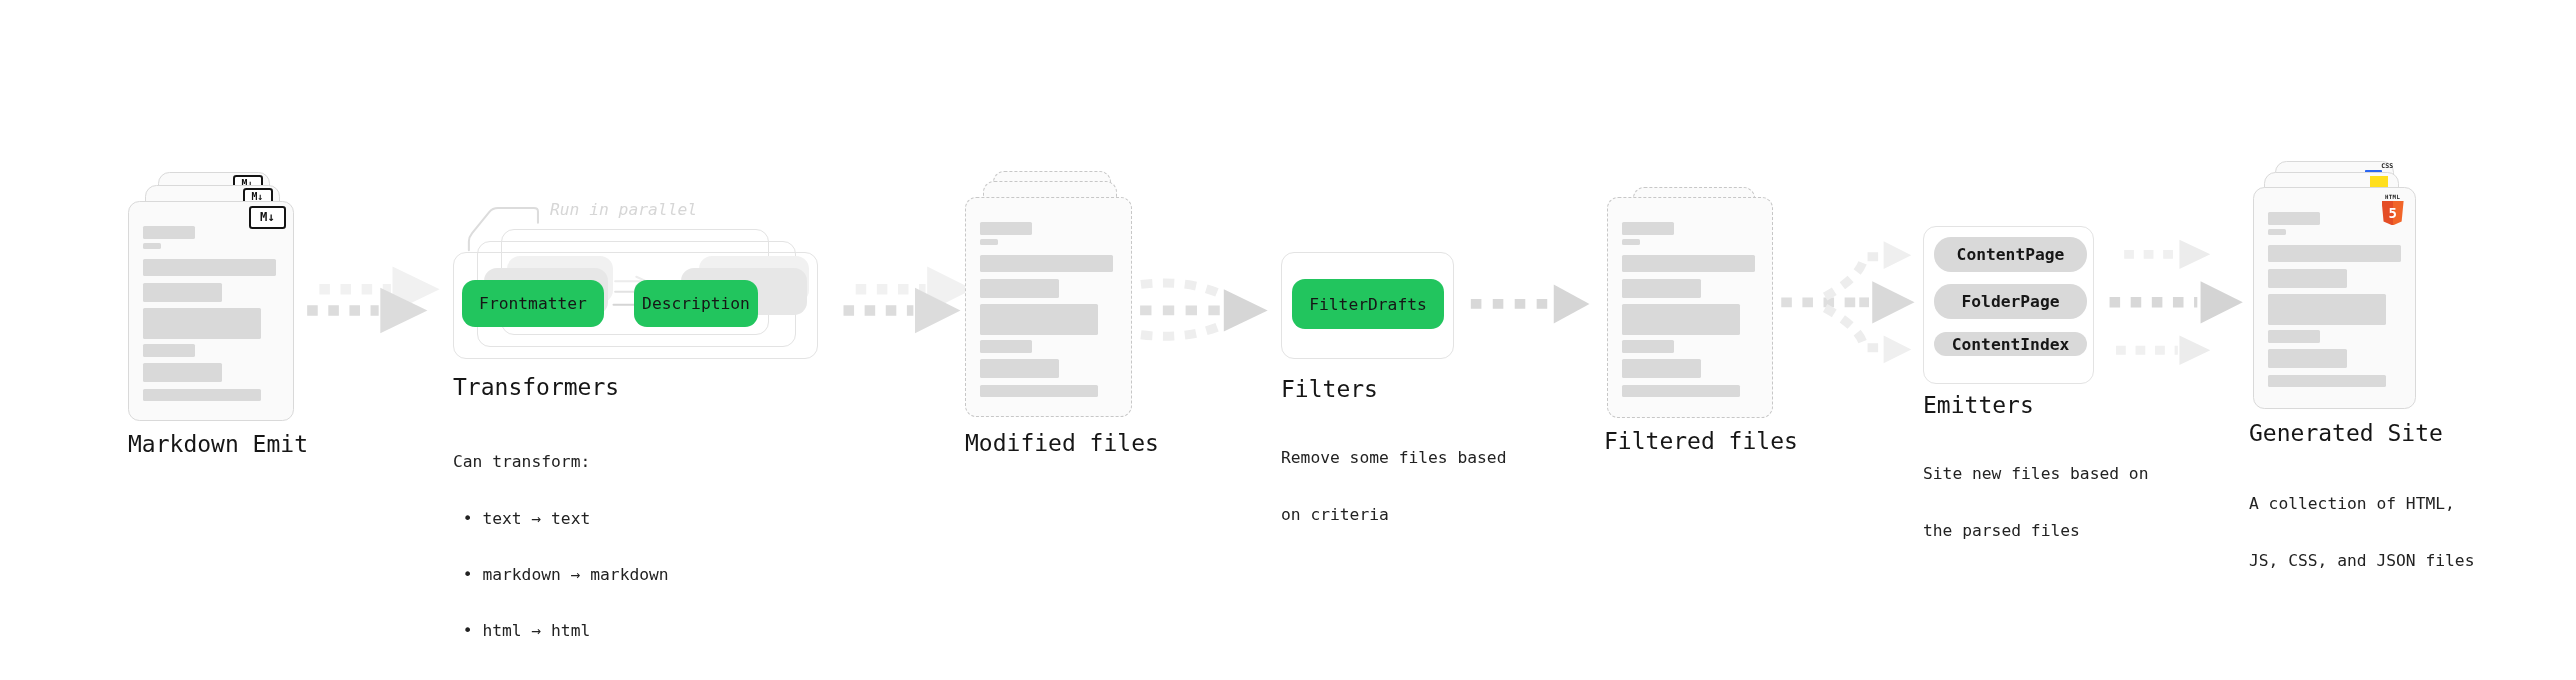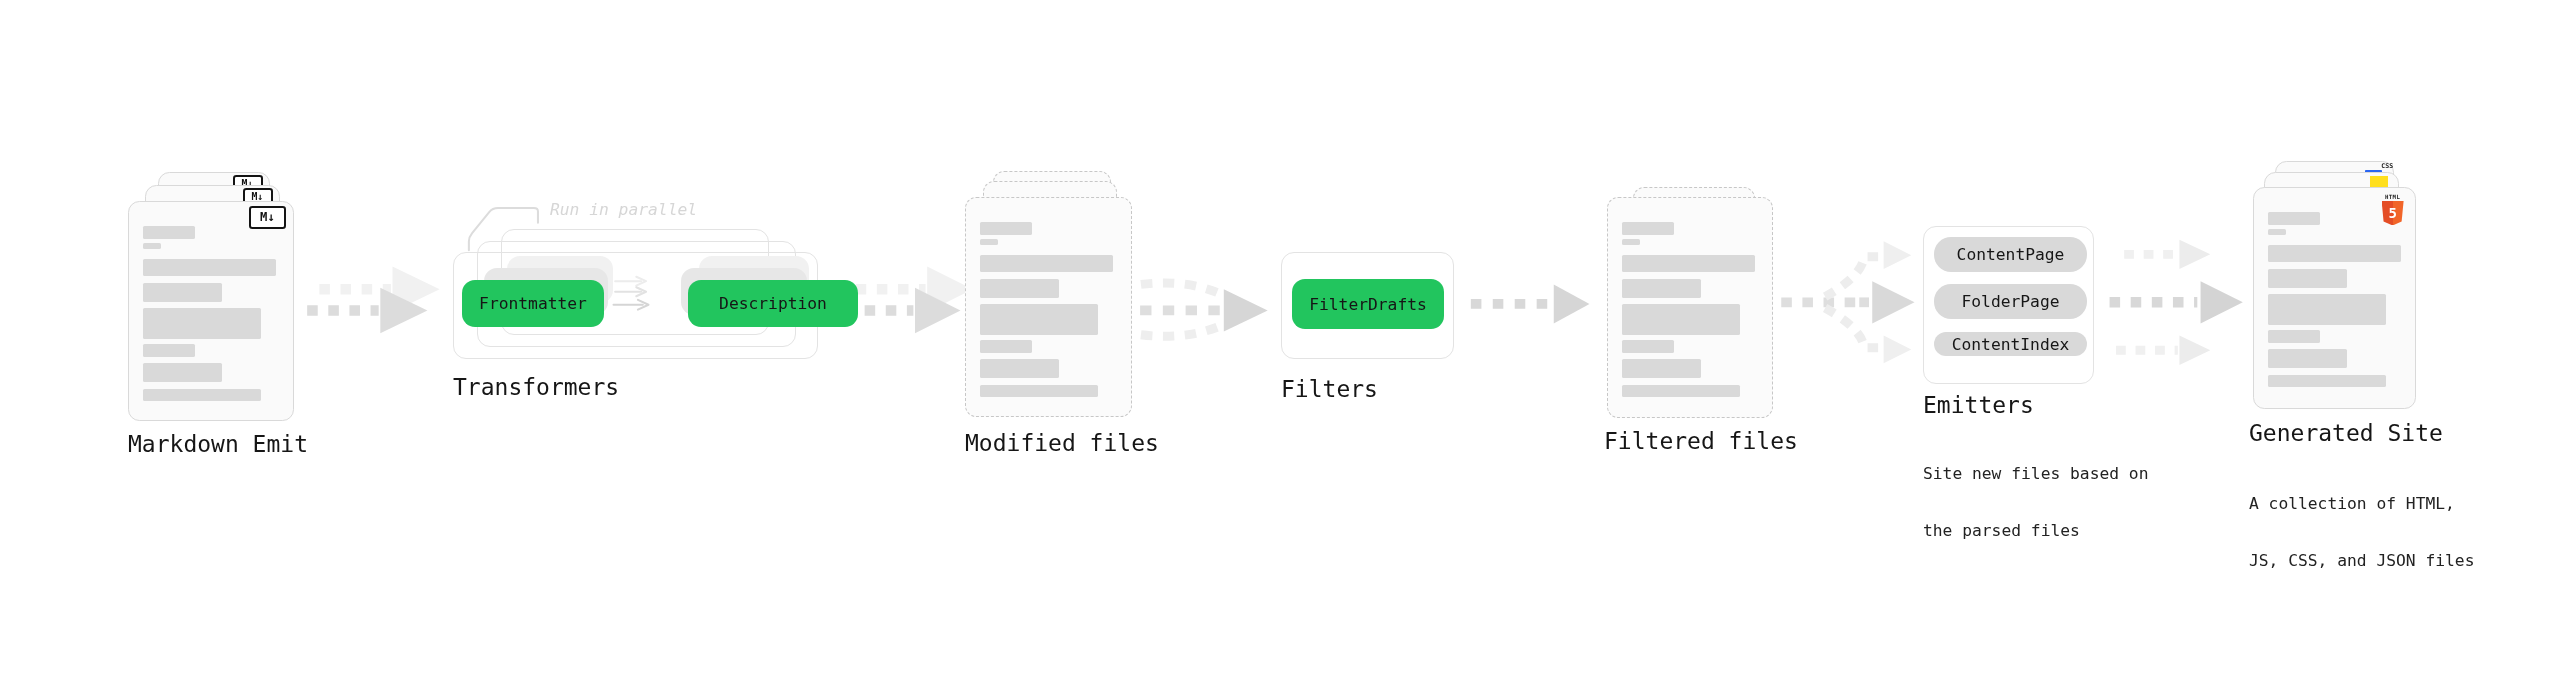--- a/index.html
+++ b/index.html
@@ -49,21 +49,21 @@
 
   
   .frame{position:absolute;border:1.6px solid #e3e3e3;border-radius:13px;box-sizing:border-box;z-index:1;background:transparent;}
   .pill{
     position:absolute;background:#22c55e;border-radius:13px;z-index:3;
     display:flex;align-items:center;justify-content:center;
     font-size:16.3px;color:#161616;white-space:nowrap;
   }
   .pill.ghost1{background:#e7e7e7;z-index:2;}
   .pill.ghost2{background:#f1f1f1;z-index:1;}
-  .pill.small{border-radius:17px;background:#d9d9d9;}
+  .pill.small{border-radius:17px;background:#d9d9d9;font-weight:bold;}
 
   
   .node-label{position:absolute;font-size:23px;font-weight:500;line-height:24.4px;color:#161616;white-space:pre;z-index:2;}
   .node-desc{position:absolute;font-size:16.3px;line-height:18.7px;color:#222;white-space:pre;z-index:2;}
   .callout{position:absolute;font-size:16.3px;color:#d6d6d6;white-space:pre;z-index:2;font-style:italic;}
 </style>
 </head>
 <body>
 
 <div class="canvas">
@@ -158,40 +158,50 @@
 
   <div class="callout" style="left:550px;top:200px">Run in parallel</div>
   <div class="frame" style="left:501px;top:229px;width:268px;height:106px"></div>
   <div class="frame" style="left:477px;top:241px;width:319px;height:106px"></div>
   <div class="frame" style="left:453px;top:252px;width:365px;height:107px"></div>
   <div class="pill ghost2" style="left:507px;top:256px;width:106px;height:47px"></div>
   <div class="pill ghost1" style="left:484px;top:268px;width:124px;height:47px"></div>
   <div class="pill" style="left:462px;top:280px;width:142px;height:47px">Frontmatter</div>
   <div class="pill ghost2" style="left:699px;top:256px;width:110px;height:47px"></div>
   <div class="pill ghost1" style="left:681px;top:268px;width:126px;height:47px"></div>
-  <div class="pill" style="left:688px;top:280px;width:170px;height:47px">Description</div>
+  <div class="pill" style="left:634px;top:280px;width:124px;height:47px">Description</div>
   <div class="node-label" style="left:453px;top:375px">Transformers</div>
+  <div class="node-desc" style="left:453px;top:416px">
+    <div>Can transform:</div>
+    <div> • text → text</div>
+    <div> • markdown → markdown</div>
+    <div> • html → html</div>
+  </div>
 
   <div class="doc-card dashed" style="left:993px;top:171px;width:118px;height:45px"></div>
   <div class="doc-card dashed" style="left:983px;top:181px;width:134px;height:47px"></div>
   <div class="doc-card dashed" style="left:965px;top:197px;width:167px;height:220px">
     <i class="bar b1"></i>
       <i class="bar b2"></i>
     <i class="bar b3"></i>
       <i class="bar b4"></i>
     <i class="bar b5"></i>
       <i class="bar b6"></i>
     <i class="bar b7"></i>
       <i class="bar b8"></i>
   </div>
   <div class="node-label" style="left:965px;top:431px">Modified files</div>
 
   <div class="frame" style="left:1281px;top:252px;width:173px;height:107px"></div>
   <div class="pill" style="left:1292px;top:279px;width:152px;height:50px">FilterDrafts</div>
   <div class="node-label" style="left:1281px;top:377px">Filters</div>
+  <div class="node-desc" style="left:1281px;top:412px">
+    <div>Remove some files based</div>
+    <div>on criteria</div>
+  </div>
 
   <div class="doc-card dashed" style="left:1633px;top:187px;width:122px;height:45px"></div>
   <div class="doc-card dashed" style="left:1607px;top:197px;width:166px;height:221px">
     <i class="bar b1"></i>
       <i class="bar b2"></i>
     <i class="bar b3"></i>
       <i class="bar b4"></i>
     <i class="bar b5"></i>
       <i class="bar b6"></i>
     <i class="bar b7"></i>

